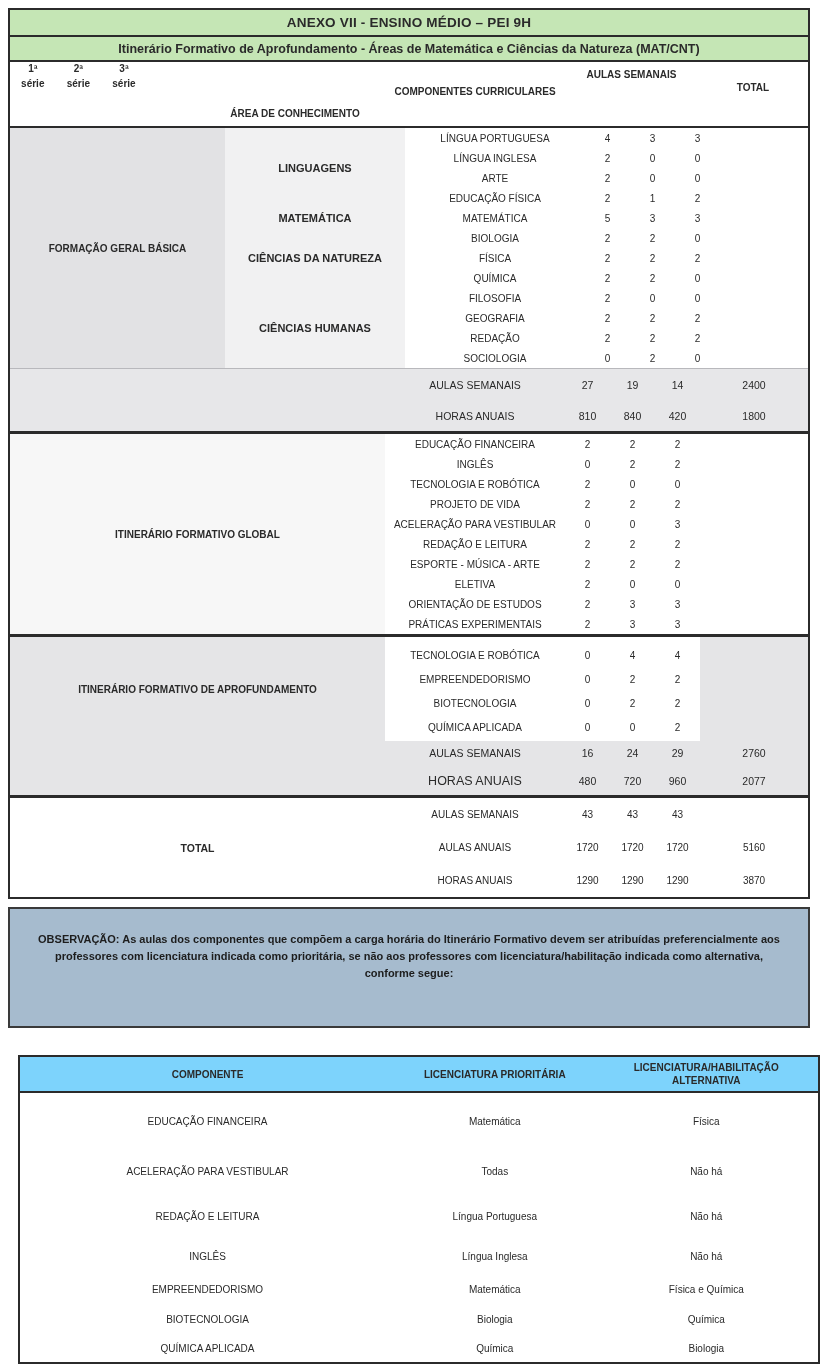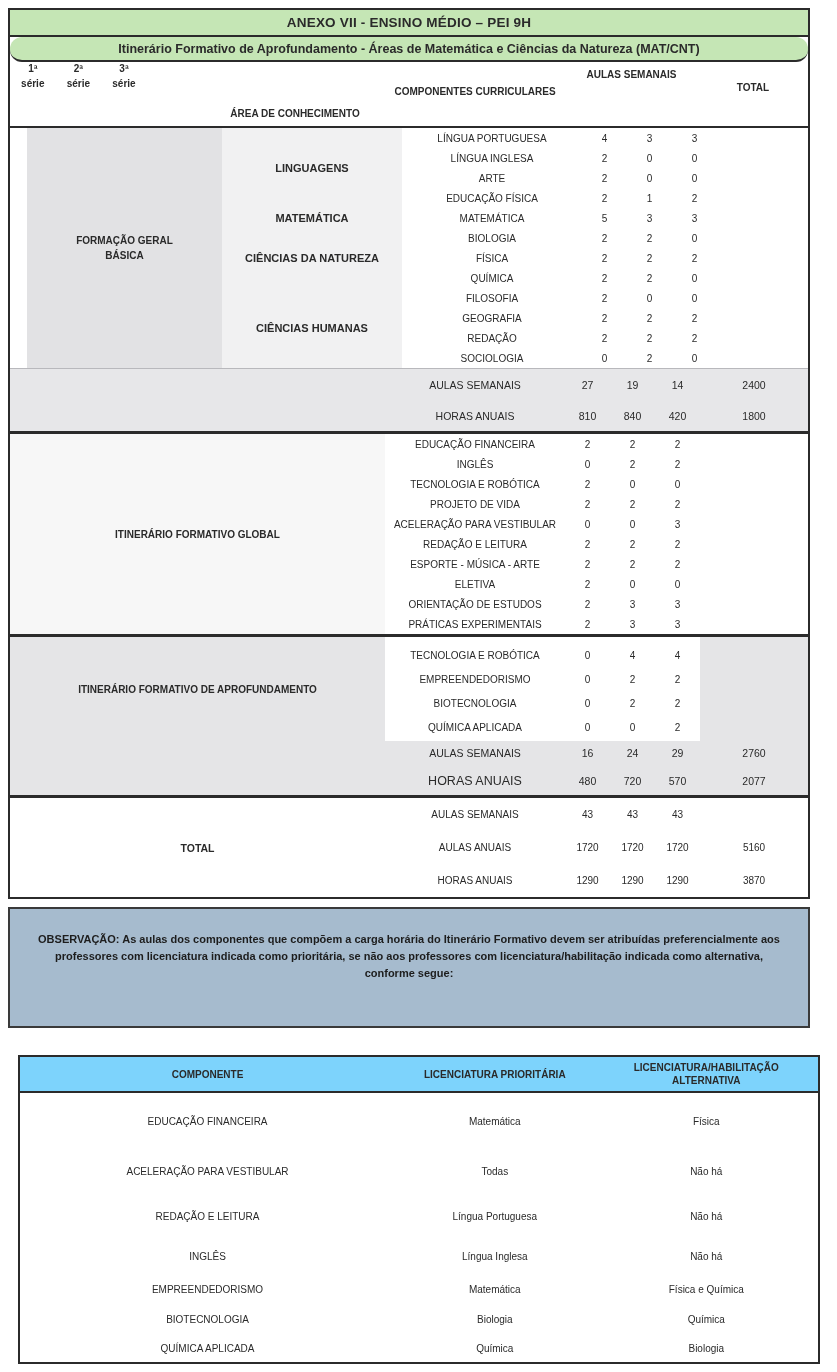--- a/index.html
+++ b/index.html
@@ -18,43 +18,43 @@
     border: 2px solid #2b2b2b; background: #fff;
   }
   .titlebar {
     height: 27px; background: #c5e6b5; border-bottom: 2px solid #2b2b2b;
     display: flex; align-items: center; justify-content: center;
     font-weight: bold; font-size: 13.5px; letter-spacing: .2px; text-align: center;
   }
   .subtitlebar {
     height: 25px; background: #c5e6b5; border-bottom: 2px solid #2b2b2b;
     display: flex; align-items: center; justify-content: center;
-    font-weight: bold; font-size: 12.5px; border-radius: 12px;
+    font-weight: bold; font-size: 12.5px;
   }
   .thead { position: relative; height: 66px; border-bottom: 2px solid #2b2b2b; background:#fff; }
   .th { position: absolute; font-weight: bold; font-size: 10px; text-align: center; line-height: 1.2; }
   .th-area       { left: 185px; width: 200px; bottom: 6px; }
   .th-comp       { left: 375px; width: 180px; top: 24px; }
   .th-aulas      { left: 553px; width: 137px; top: 7px; }
   .th-series     { left: 553px; width: 137px; top: 26px; display: flex; }
   .th-serie      { width: 45.6px; text-align: center; font-weight: bold; font-size: 10px; line-height: 1.45; }
   .th-total      { left: 690px; width: 106px; top: 20px; }
 
   
   .crow { height: 20px; display: flex; align-items: center; font-size: 10px; }
   .comp { width: 180px; text-align: center; }
   .n    { width: 45px;  text-align: center; }
   .tot  { flex: 1;      text-align: center; }
 
   
   .fg { display: flex; }
   .fg-label {
-    width: 195px; background: #e2e2e4;
+    width: 215px; background: #e2e2e4;
     display: flex; align-items: center; justify-content: center; text-align: center;
-    font-weight: bold; font-size: 10px; line-height: 1.5; padding: 0 30px; margin-left: 17px;
+    font-weight: bold; font-size: 10px; line-height: 1.5; padding: 0 30px;
   }
   .fg-areas { width: 180px; background: #f1f1f2; display: flex; flex-direction: column; }
   .area-box { display: flex; align-items: center; justify-content: center;
               font-weight: 600; font-size: 11px; text-align: center; }
   .ab-4 { height: 80px; } .ab-1 { height: 20px; } .ab-3 { height: 60px; }
   .rows { flex: 1; display: flex; flex-direction: column; justify-content: center; }
 
   
   .band { background: #e7e7e9; border-top: 1px solid #b8b8bc; }
   .brow { height: 31px; display: flex; align-items: center; font-size: 10.5px; }
@@ -377,21 +377,21 @@
             <div class="n">16</div>
             <div class="n">24</div>
             <div class="n">29</div>
             <div class="tot">2760</div>
           </div>
         <div class="brow">
             <div class="sp"></div>
             <div class="lbl big">HORAS ANUAIS</div>
             <div class="n">480</div>
             <div class="n">720</div>
-            <div class="n">570</div>
+            <div class="n">960</div>
             <div class="tot">2077</div>
           </div>
       </div>
     </div>
 
     <div class="tt">
       <div class="tt-label">TOTAL</div>
       <div class="rows">
         <div class="crow">
             <div class="comp">AULAS SEMANAIS</div>

